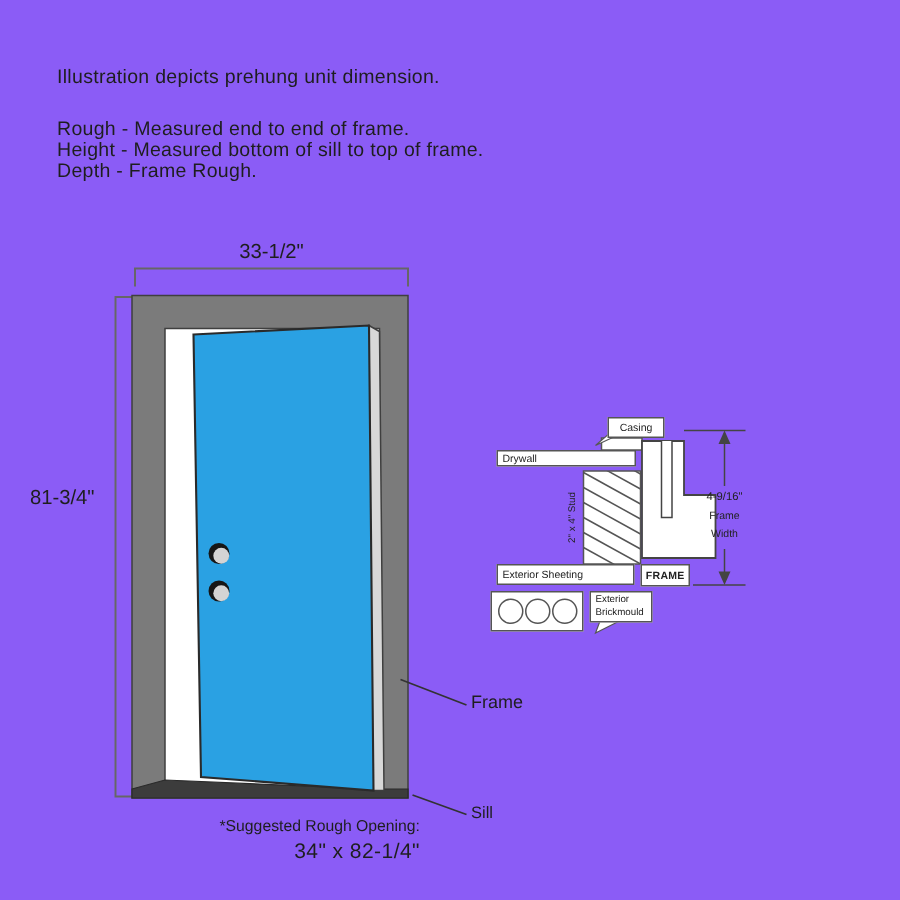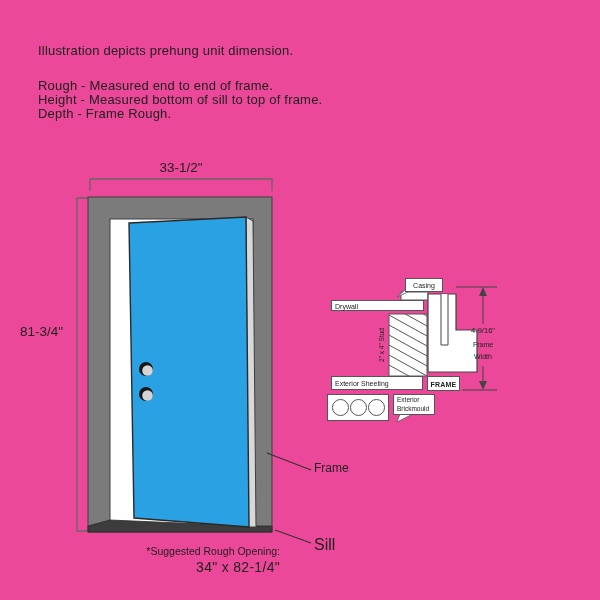--- a/index.html
+++ b/index.html
@@ -1,27 +1,27 @@
 <!DOCTYPE html>
 <html><head>
 <meta charset="utf-8">
 <style>
   html,body{margin:0;padding:0;background:#ffffff;}
-  .canvas{position:relative;width:600px;height:600px;background:#ec4899;overflow:hidden;
+  .canvas{position:relative;width:600px;height:600px;background:#8b5cf6;overflow:hidden;
           font-family:"Liberation Sans","DejaVu Sans",sans-serif;color:#1e1e1e;}
   svg{position:absolute;left:0;top:0;}
   .abs{position:absolute;}
   
   .desc{left:38px;top:44px;font-size:13px;line-height:14px;letter-spacing:.2px;}
   .desc .title{margin-bottom:21px;}
   
   .dim-width{left:90px;top:160px;width:182px;text-align:center;font-size:13.5px;}
   .dim-height{left:8px;top:324px;width:55px;text-align:right;font-size:13.5px;}
   .lbl-frame{left:314px;top:461px;font-size:12px;}
-  .lbl-sill{left:314px;top:536px;font-size:16px;}
+  .lbl-sill{left:314px;top:536px;font-size:11px;}
   .rough{left:95px;top:545px;width:185px;text-align:right;}
   .rough .note{font-size:10.5px;}
   .rough .size{font-size:14px;margin-top:2px;letter-spacing:.3px;}
   
   .cs-box{position:absolute;border:1px solid #555;background:#fff;color:#222;
           font-size:7px;line-height:9px;box-sizing:border-box;}
   .cs-drywall{left:331px;top:300px;width:93px;height:11px;padding:1px 0 0 3px;}
   .cs-sheeting{left:331px;top:376px;width:92px;height:14px;padding:2px 0 0 3px;}
   .cs-framebox{left:427px;top:376px;width:33px;height:15px;text-align:center;
                font-weight:bold;padding-top:3px;letter-spacing:.2px;}

